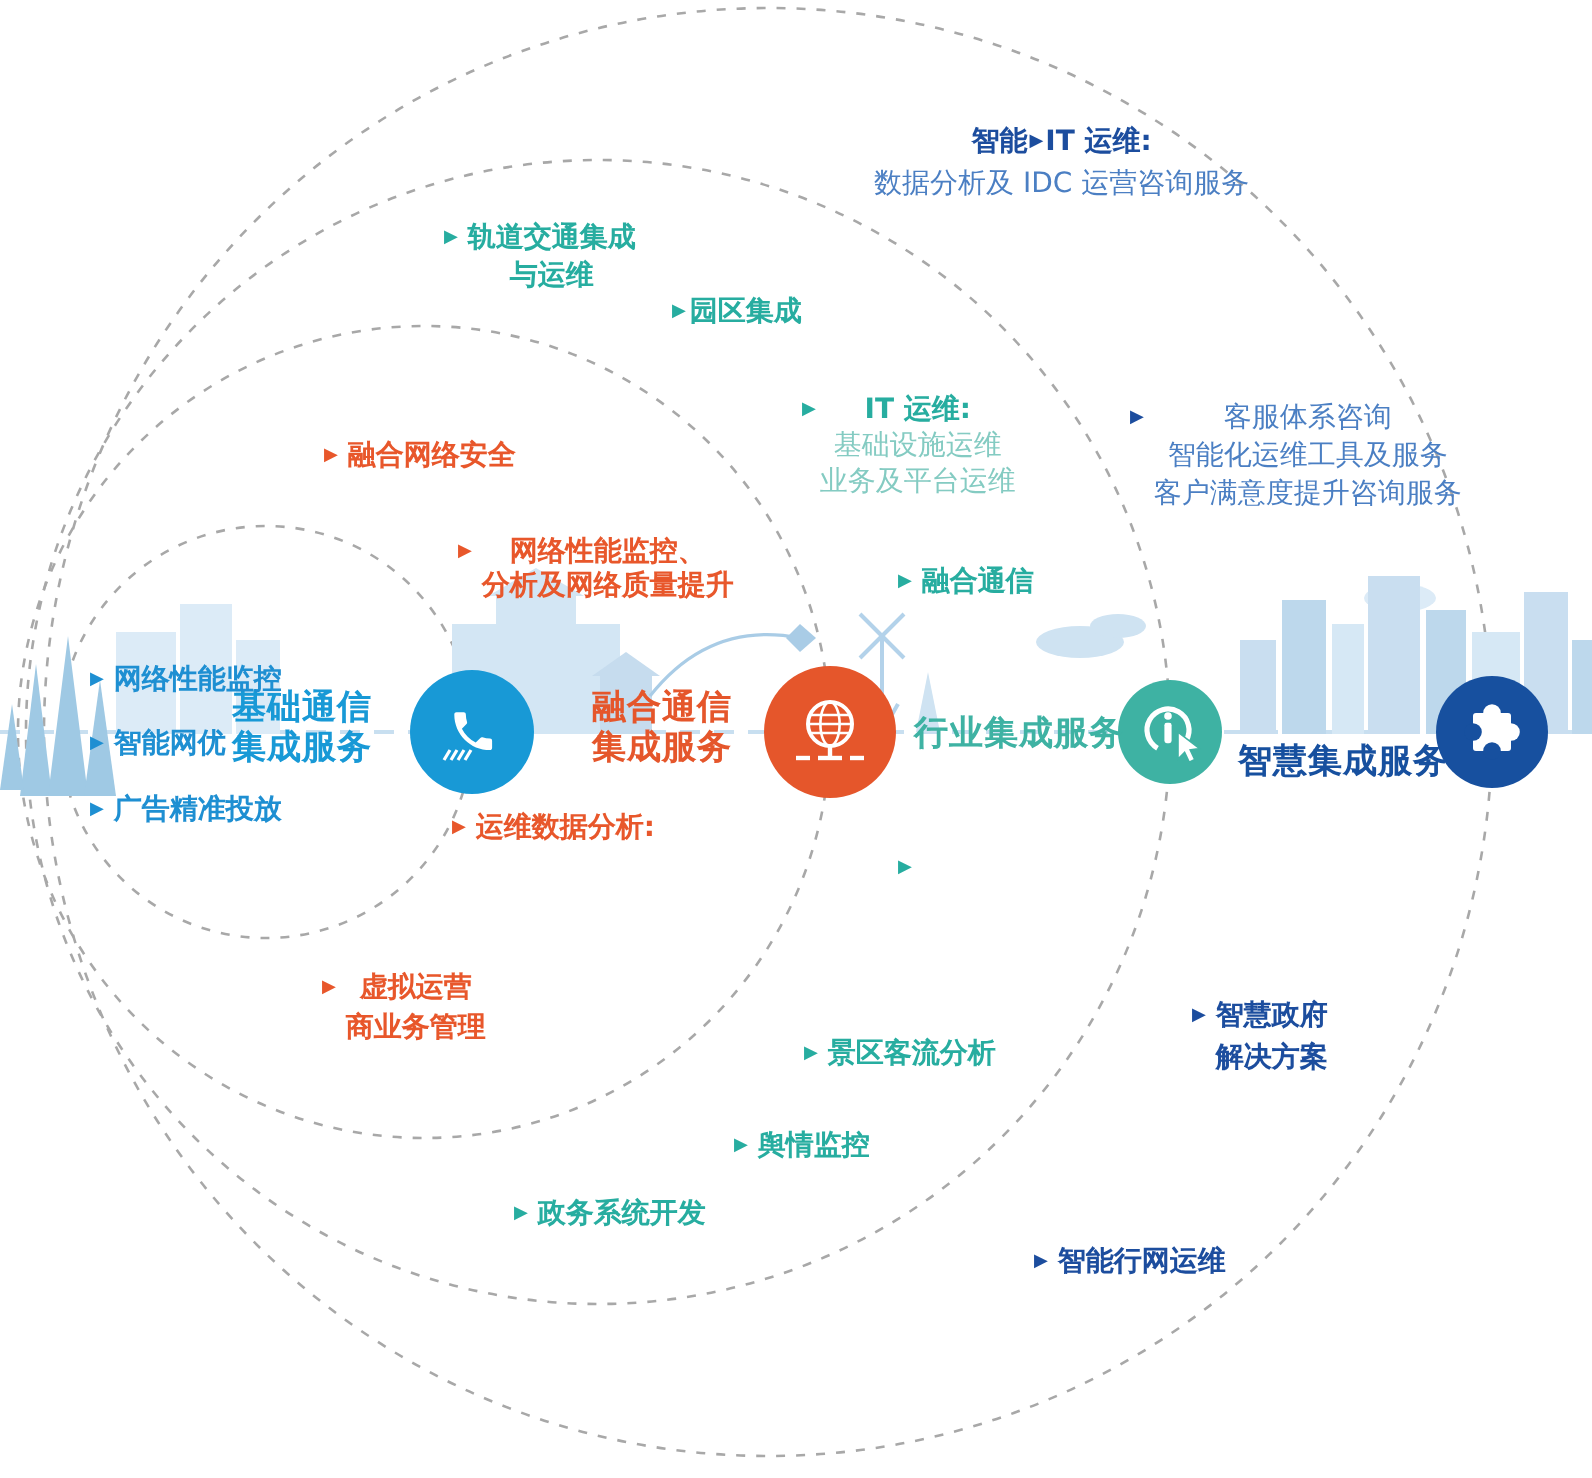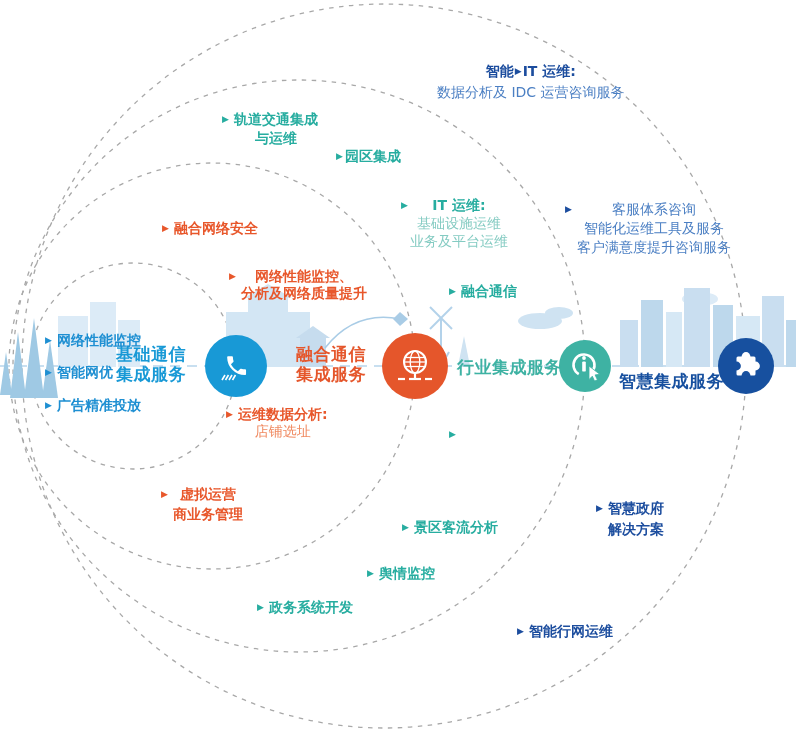--- a/index.html
+++ b/index.html
@@ -232,21 +232,20 @@
     <span class="mk">▶</span>
     <div class="tx">
         <div>广告精准投放</div>
       </div>
   </div>
 
   <div class="ann orange lh17" style="left:226px;top:406px;">
     <span class="mk" style="line-height:17px;">▶</span>
     <div class="tx">
       <div>运维数据分析:</div>
-      <div class="sub">店铺选址</div>
     </div>
   </div>
 
   <div class="ann orange lh20" style="left:161px;top:484px;">
     <span class="mk" style="line-height:20px;">▶</span>
     <div class="tx">
       <div>虚拟运营</div>
       <div>商业务管理</div>
     </div>
   </div>

